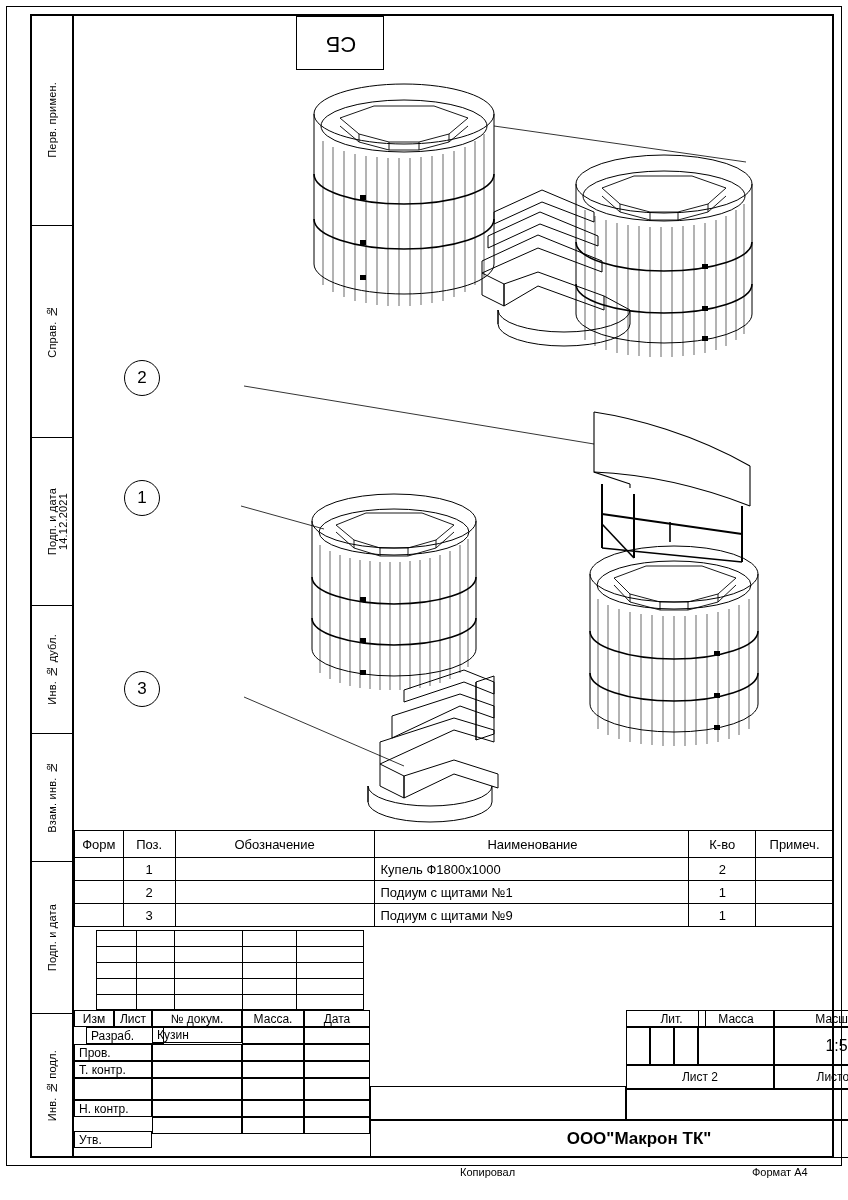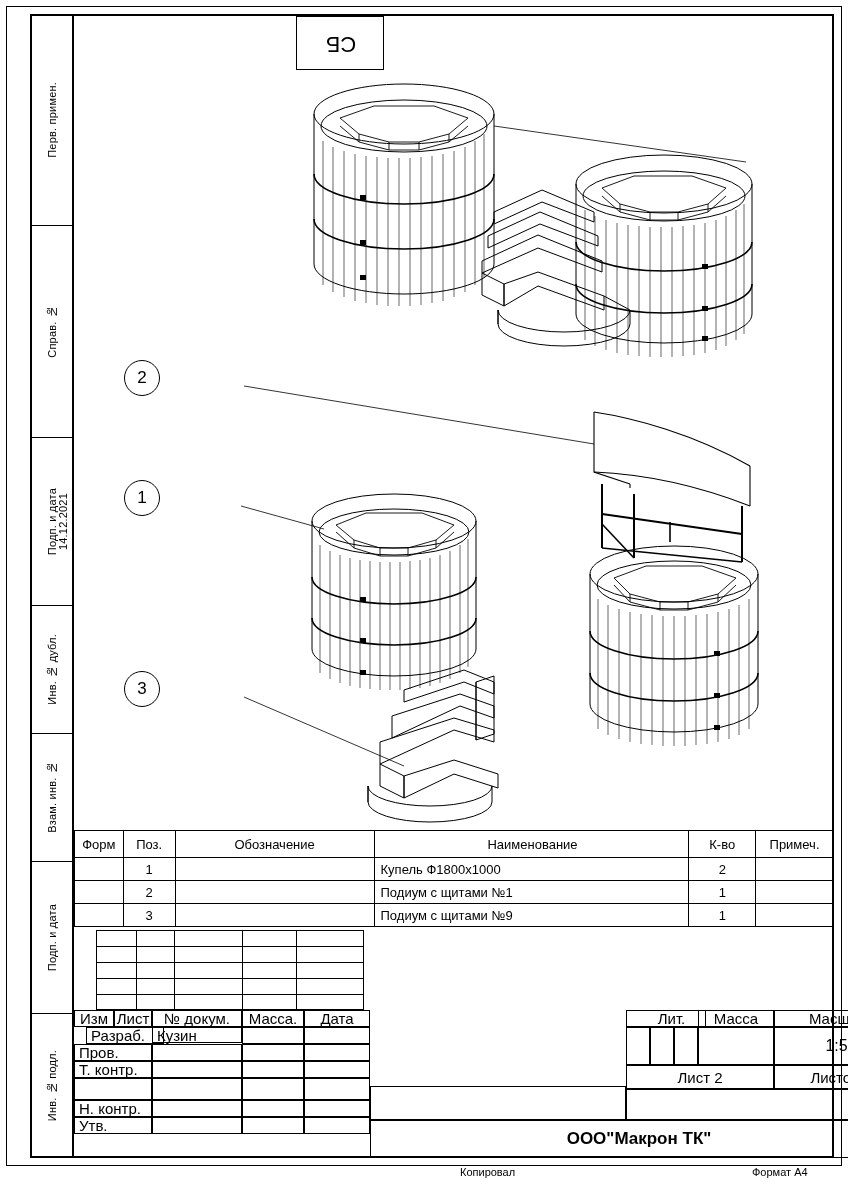--- a/index.html
+++ b/index.html
@@ -34,21 +34,21 @@
   .spec .c-form{width:40px;text-align:center;}
   .spec .c-poz{width:44px;text-align:center;}
   .spec .c-oboz{width:196px;text-align:center;}
   .spec .c-naim{width:316px;text-align:left;padding-left:6px;}
   .spec .c-kvo{width:60px;text-align:center;}
   .spec .c-prim{width:70px;text-align:center;}
   .spec thead td{text-align:center;height:26px;}
 
   
   .stamp{position:absolute;left:74px;top:1010px;width:760px;height:148px;}
-  .stampbox{position:absolute;border:1px solid #000;box-sizing:border-box;font-size:15px;
+  .stampbox{position:absolute;border:1px solid #000;box-sizing:border-box;font-size:12px;
             display:flex;align-items:center;}
   .ctr{justify-content:center;}
   .pl{padding-left:4px;}
 
   .title-cell{position:absolute;left:296px;top:0;width:256px;height:76px;border:1px solid #000;box-sizing:border-box;
               display:flex;flex-direction:column;align-items:center;justify-content:center;font-size:16px;line-height:1.25;}
   .firm-cell{position:absolute;left:296px;top:110px;width:538px;height:38px;border:1px solid #000;box-sizing:border-box;
              display:flex;align-items:center;justify-content:center;font-size:17px;font-weight:bold;}
 
   .bottom-note{position:absolute;top:1166px;font-size:11px;}
@@ -392,21 +392,21 @@
     <div class="stampbox" style="left:0;top:68px;width:78px;height:22px;"></div>
     <div class="stampbox" style="left:78px;top:68px;width:90px;height:22px;"></div>
     <div class="stampbox" style="left:168px;top:68px;width:62px;height:22px;"></div>
     <div class="stampbox" style="left:230px;top:68px;width:66px;height:22px;"></div>
 
     <div class="stampbox pl" style="left:0;top:90px;width:78px;height:17px;">Н. контр.</div>
     <div class="stampbox pl" style="left:78px;top:90px;width:90px;height:17px;"></div>
     <div class="stampbox" style="left:168px;top:90px;width:62px;height:17px;"></div>
     <div class="stampbox" style="left:230px;top:90px;width:66px;height:17px;"></div>
 
-    <div class="stampbox pl" style="left:0;top:107px;width:78px;height:17px;">Утв.</div>
+    <div class="stampbox pl" style="left:0;top:121px;width:78px;height:17px;">Утв.</div>
     <div class="stampbox pl" style="left:78px;top:107px;width:90px;height:17px;"></div>
     <div class="stampbox" style="left:168px;top:107px;width:62px;height:17px;"></div>
     <div class="stampbox" style="left:230px;top:107px;width:66px;height:17px;"></div>
 
     <div class="stampbox" style="left:296px;top:76px;width:256px;height:34px;"></div>
 
     <div class="stampbox ctr" style="left:552px;top:0;width:80px;height:17px;padding-left:11px;">Лит.</div>
     <div class="stampbox ctr" style="left:624px;top:0;width:76px;height:17px;">Масса</div>
     <div class="stampbox ctr" style="left:700px;top:0;width:134px;height:17px;">Масштаб</div>
 

